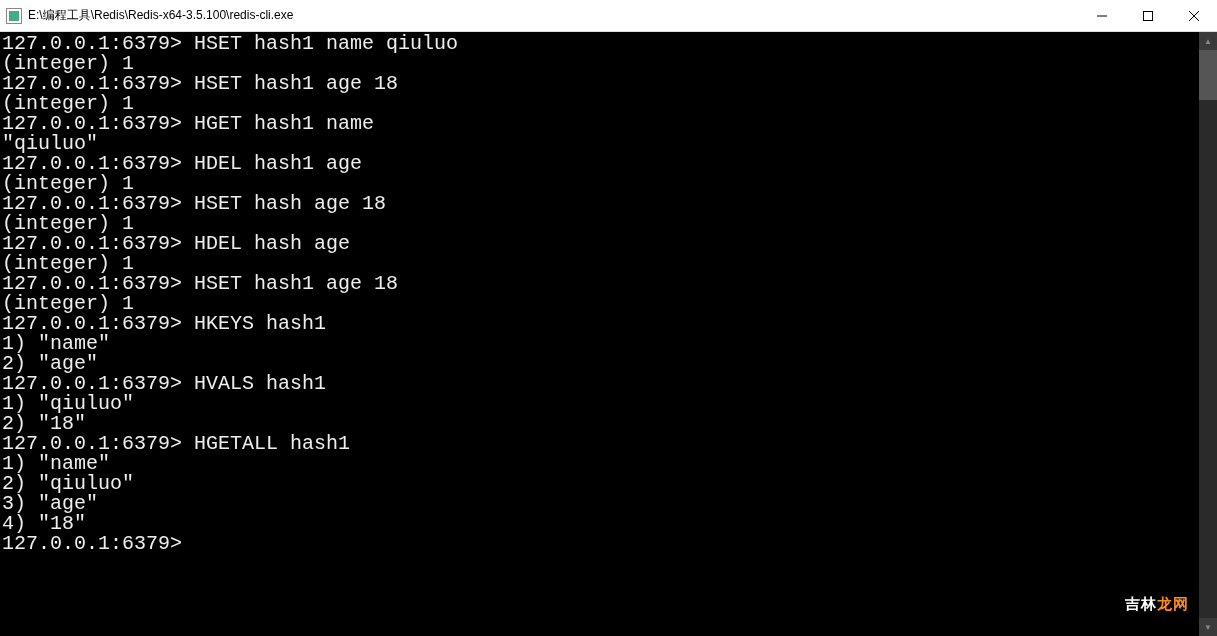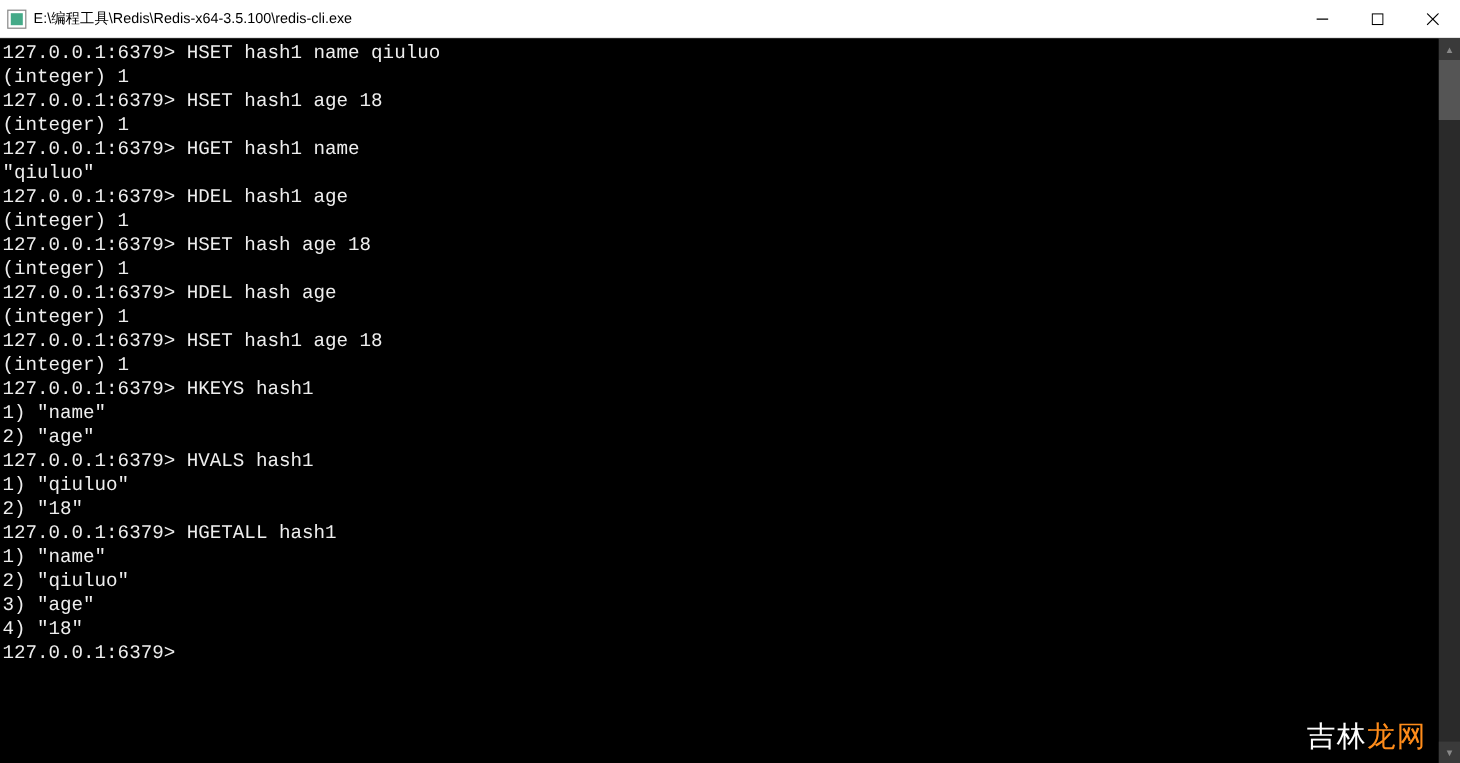--- a/index.html
+++ b/index.html
@@ -60,21 +60,21 @@
       width: 100%;
       height: calc(636px - 32px);
       background: #000;
     }
     .terminal {
       width: calc(100% - 18px);
       height: 100%;
       background: #000;
       color: #eee;
       font-family: "NSimSun", "SimSun", "Courier New", monospace;
-      font-size: 16px;
+      font-size: 20px;
       line-height: 20px;
       padding: 2px 0 0 2px;
       white-space: pre;
       overflow: hidden;
     }
     .scrollbar {
       position: absolute;
       right: 0;
       top: 0;
       width: 18px;
@@ -97,23 +97,23 @@
     .scroll-thumb {
       position: absolute;
       top: 18px;
       width: 18px;
       height: 50px;
       background: #555;
     }
     .watermark {
       position: absolute;
       right: 28px;
-      bottom: 6px;
-      font-size: 24px;
-      font-weight: normal;
+      bottom: 22px;
+      font-size: 15px;
+      font-weight: bold;
       color: #fff;
       font-family: "Microsoft YaHei", sans-serif;
       letter-spacing: 1px;
     }
     .watermark-orange { color: #ff8c1a; }
   </style>
 </head>
 <body>
 
 <div class="titlebar">

